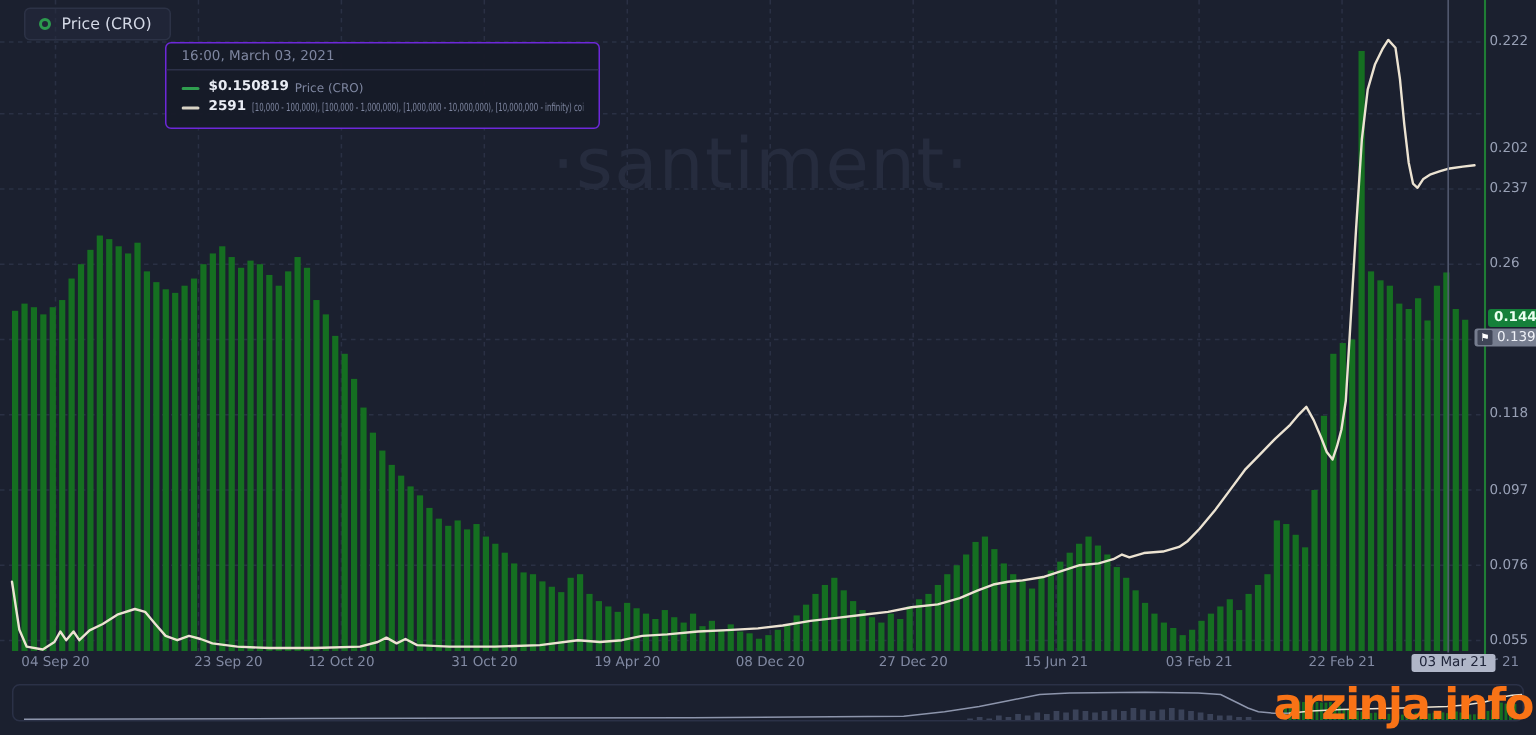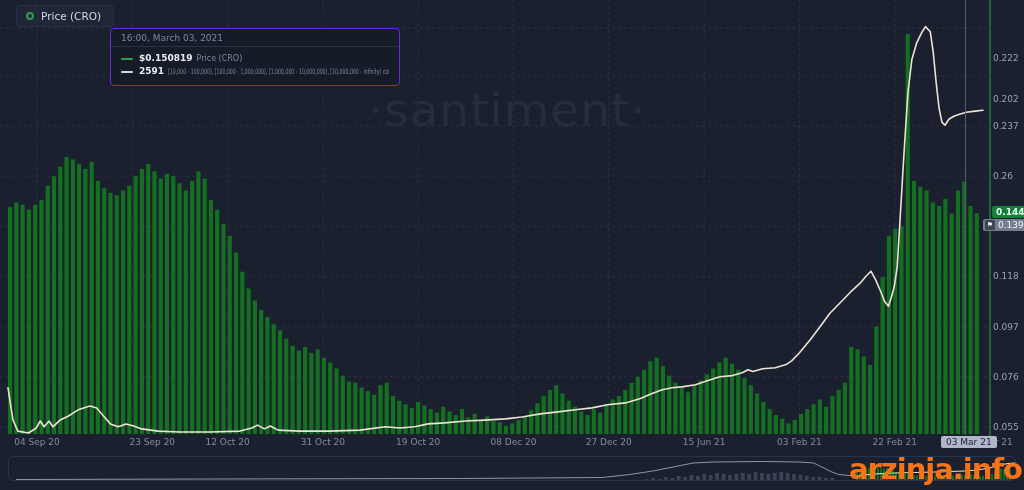--- a/index.html
+++ b/index.html
@@ -257,35 +257,35 @@
       </div>
       <div class="tt-row">
         <span class="dash" id="dash1" style="background: rgb(217, 211, 197);"></span>
         <span class="tt-val">2591</span>
         <span class="tt-lab">[10,000 - 100,000), [100,000 - 1,000,000), [1,000,000 - 10,000,000), [10,000,000 - infinity) coins (CRO)</span>
       </div>
     </div>
   </div>
 
   <div id="ylabels">
-      <span class="ylab" style="top: 23px; margin-top: 30px;">0.222</span>
+      <span class="ylab" style="top: 23px;">0.222</span>
       <span class="ylab" style="top: 70.7844px; margin-top: 23px;">0.202</span>
       <span class="ylab" style="top: 120.958px;">0.237</span>
       <span class="ylab" style="top: 171.132px;">0.26</span>
       <span class="ylab" style="top: 271.479px;">0.118</span>
       <span class="ylab" style="top: 321.653px;">0.097</span>
       <span class="ylab" style="top: 371.826px;">0.076</span>
       <span class="ylab" style="top: 422px;">0.055</span>
     </div>
   <div id="xlabels">
       <span class="xlab" style="left: 37px;">04 Sep 20</span>
       <span class="xlab" style="left: 132.3px; margin-left: 20px;">23 Sep 20</span>
       <span class="xlab" style="left: 227.6px;">12 Oct 20</span>
       <span class="xlab" style="left: 322.9px;">31 Oct 20</span>
-      <span class="xlab" style="left: 418.2px;">19 Oct 20</span>
+      <span class="xlab" style="left: 418.2px;">19 Apr 20</span>
       <span class="xlab" style="left: 513.5px;">08 Dec 20</span>
       <span class="xlab" style="left: 608.8px;">27 Dec 20</span>
       <span class="xlab" style="left: 704.1px;">15 Jun 21</span>
       <span class="xlab" style="left: 799.4px;">03 Feb 21</span>
       <span class="xlab" style="left: 894.7px;">22 Feb 21</span>
       <span class="xlab" style="left: 990px;">13 Mar 21</span>
     </div>
 
   <div class="badge-price" style="top: 206.165px;">0.1445</div>
   <div class="badge-cursor" style="top: 218.589px;">

